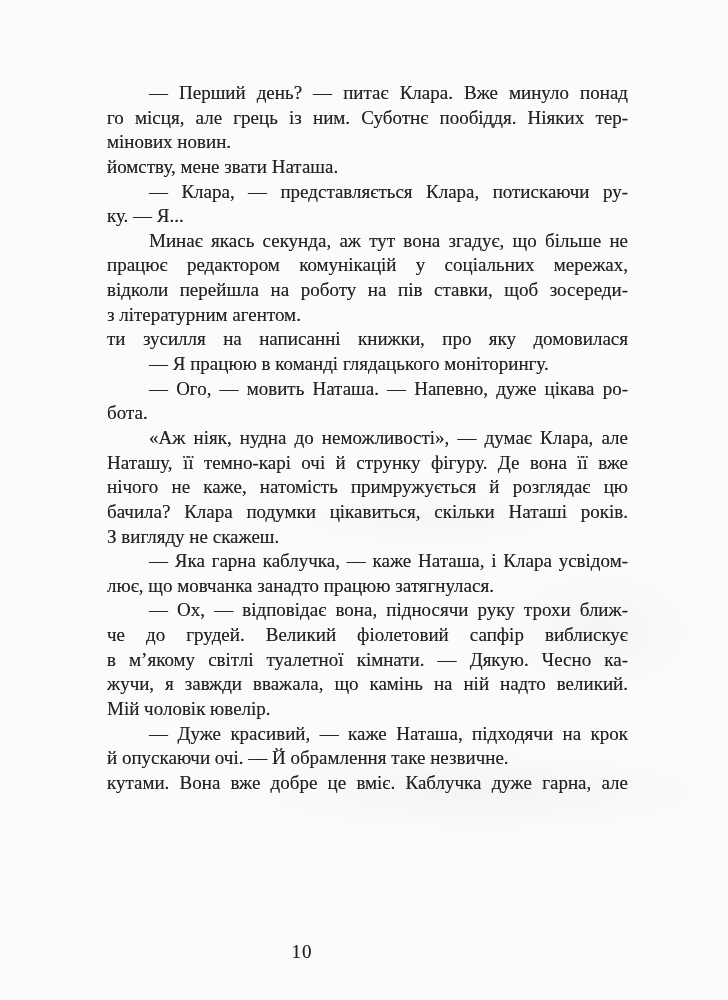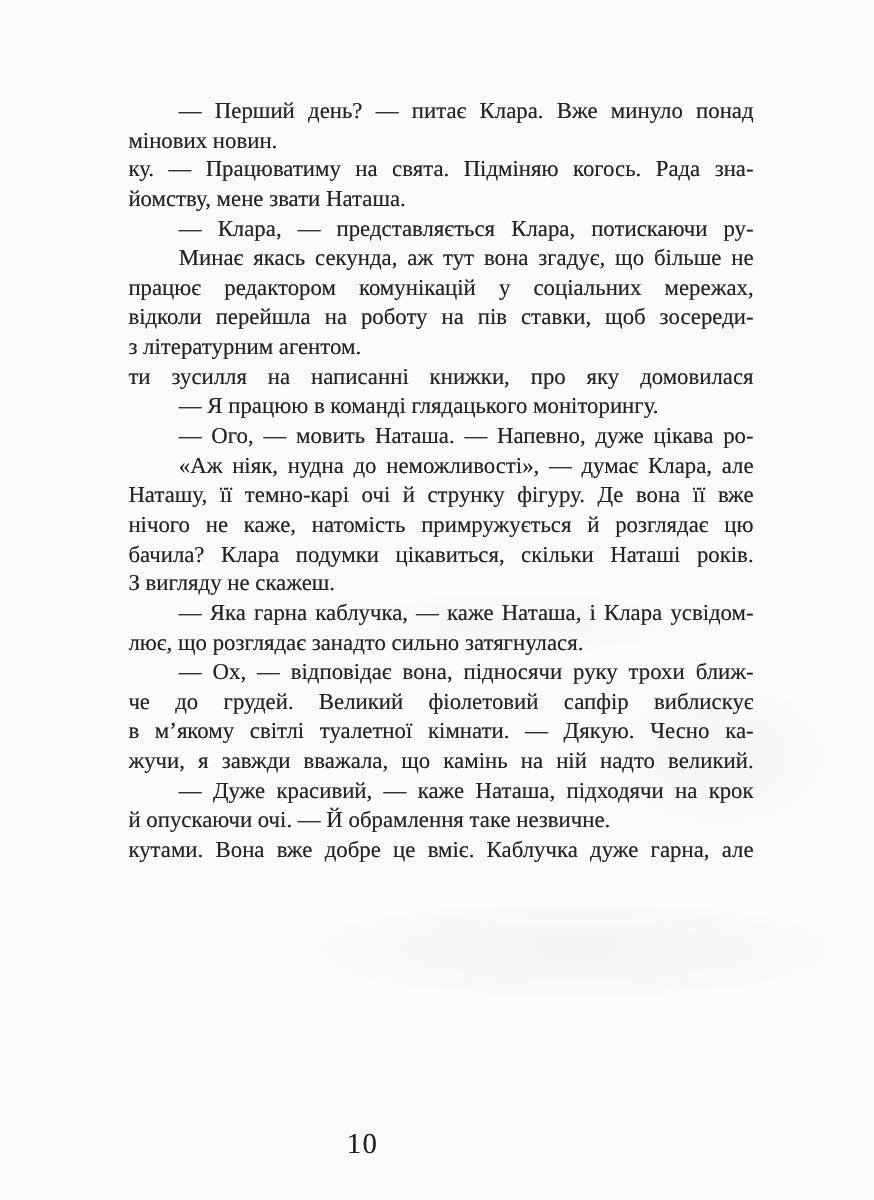--- a/index.html
+++ b/index.html
@@ -45,54 +45,57 @@
   }
   .ln.in{
     text-indent:42px;
   }
   .page-number{
     position:absolute;
     left:0;
     top:941px;
     width:604px;
     text-align:center;
-    font-size:24px;
+    font-size:19px;
     letter-spacing:1px;
     text-shadow:0 0 0.5px rgba(20,20,20,0.5);
   }
 </style>
 </head>
 <body>
 
 <div class="page">
 
   <main class="text-block">
     <div class="ln in">— Перший день? — питає Клара. Вже минуло понад</div>
+    <div class="ln">го місця, але грець із ним. Суботнє пообіддя. Ніяких тер-</div>
     <div class="ln last">мінових новин.</div>
-    <div class="ln">ку. — Працюватиму на свята. Підміняю когось. Рада зна-</div>
     <div class="ln last">йомству, мене звати Наташа.</div>
     <div class="ln in">— Клара, — представляється Клара, потискаючи ру-</div>
+    <div class="ln last">ку. — Я...</div>
     <div class="ln in">Минає якась секунда, аж тут вона згадує, що більше не</div>
     <div class="ln">працює редактором комунікацій у соціальних мережах,</div>
     <div class="ln">відколи перейшла на роботу на пів ставки, щоб зосереди-</div>
     <div class="ln last">з літературним агентом.</div>
     <div class="ln">ти зусилля на написанні книжки, про яку домовилася</div>
     <div class="ln in last">— Я працюю в команді глядацького моніторингу.</div>
     <div class="ln in">— Ого, — мовить Наташа. — Напевно, дуже цікава ро-</div>
+    <div class="ln last">бота.</div>
     <div class="ln in">«Аж ніяк, нудна до неможливості», — думає Клара, але</div>
     <div class="ln">Наташу, її темно-карі очі й струнку фігуру. Де вона її вже</div>
     <div class="ln">нічого не каже, натомість примружується й розглядає цю</div>
     <div class="ln">бачила? Клара подумки цікавиться, скільки Наташі років.</div>
     <div class="ln last">З вигляду не скажеш.</div>
     <div class="ln in">— Яка гарна каблучка, — каже Наташа, і Клара усвідом-</div>
-    <div class="ln last">лює, що розглядає занадто сильно затягнулася.</div>
+    <div class="ln last">лює, що мовчанка занадто працюю затягнулася.</div>
     <div class="ln in">— Ох, — відповідає вона, підносячи руку трохи ближ-</div>
     <div class="ln">че до грудей. Великий фіолетовий сапфір виблискує</div>
     <div class="ln">в м’якому світлі туалетної кімнати. — Дякую. Чесно ка-</div>
     <div class="ln">жучи, я завжди вважала, що камінь на ній надто великий.</div>
+    <div class="ln last">Мій чоловік ювелір.</div>
     <div class="ln in">— Дуже красивий, — каже Наташа, підходячи на крок</div>
     <div class="ln last">й опускаючи очі. — Й обрамлення таке незвичне.</div>
     <div class="ln">кутами. Вона вже добре це вміє. Каблучка дуже гарна, але</div>
   </main>
 
   <footer class="page-number">10</footer>
 
 </div>
 
 </body></html>

